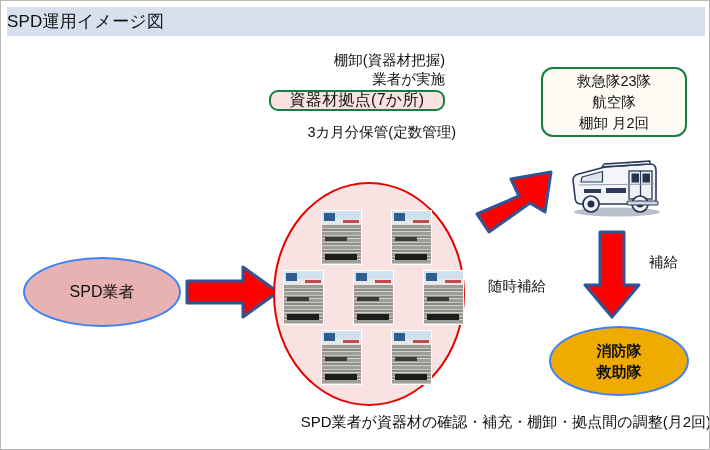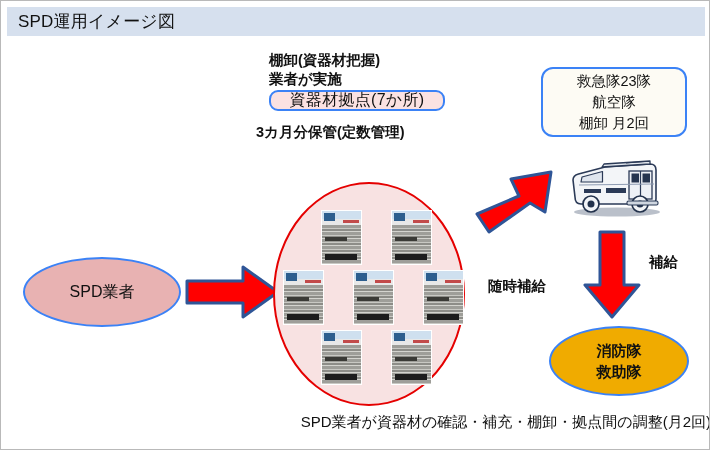--- a/index.html
+++ b/index.html
@@ -29,41 +29,40 @@
     height: 29px;
     background: #d6e0ee;
     box-sizing: border-box;
     display: flex;
     align-items: center;
   }
   .title-text {
     font-size: 17px;
     font-weight: 400;
     color: #111111;
-    padding-left: 11px;
+    padding-left: 0;
     letter-spacing: 0.2px;
     white-space: nowrap;
   }
 
   
   .txt {
     position: absolute;
     font-size: 14.5px;
     line-height: 19px;
     color: #111111;
     white-space: nowrap;
-    text-align: left;
-    font-weight: bold;
+    text-align: right;
   }
 
   
   .rbox {
     position: absolute;
     box-sizing: border-box;
-    border: 2px solid #3b82f6;
+    border: 2px solid #15803d;
     border-radius: 9px;
     display: flex;
     flex-direction: column;
     align-items: center;
     justify-content: center;
     text-align: center;
     color: #111111;
     background: #f7e3e3;
   }
   #box-depot {

